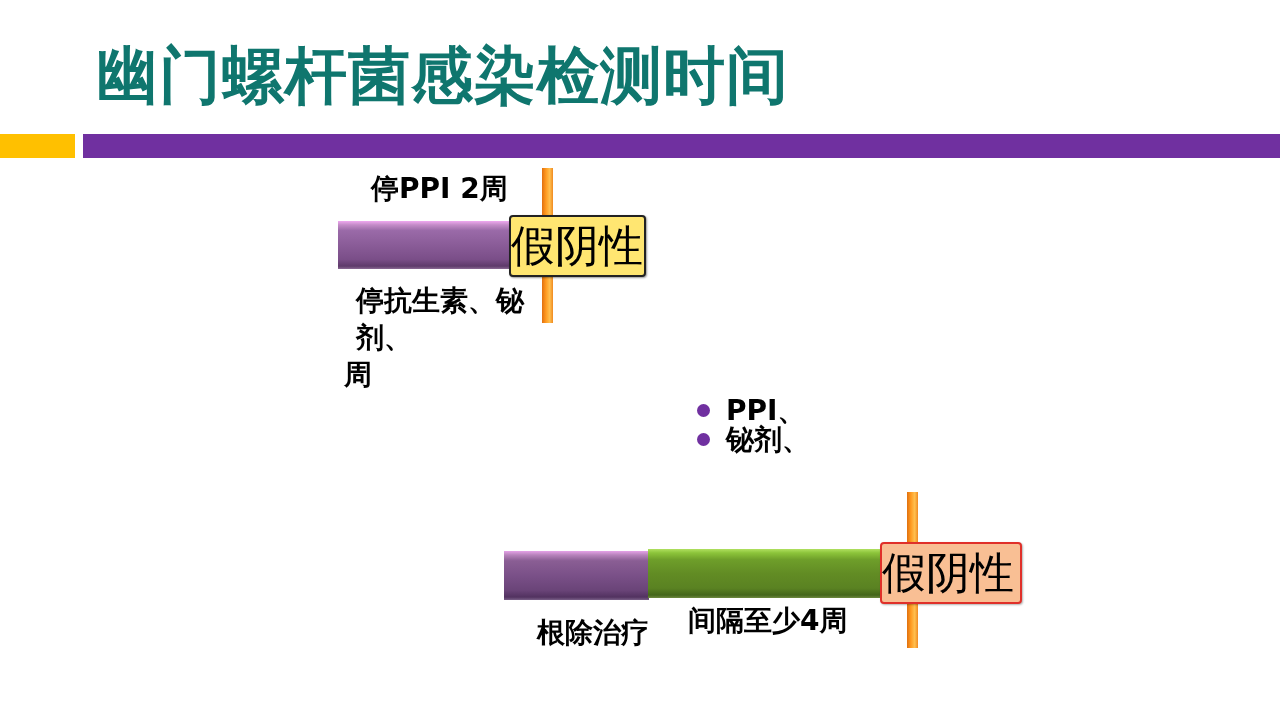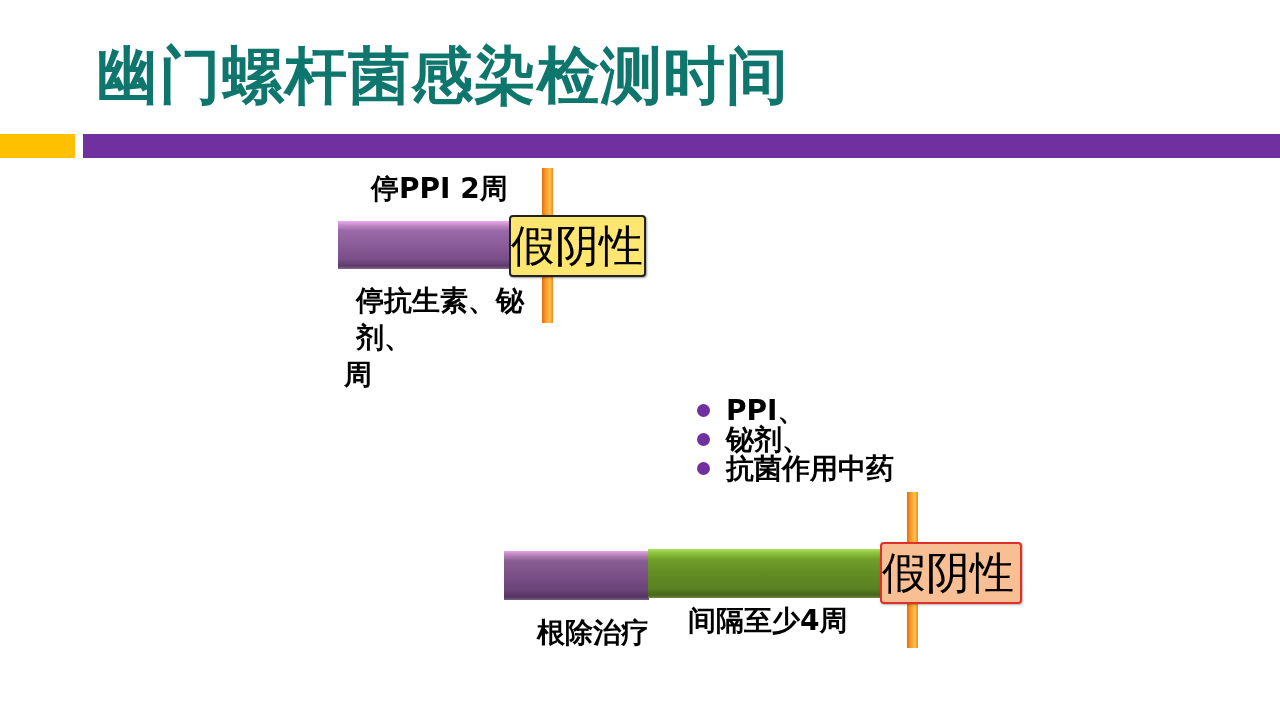--- a/index.html
+++ b/index.html
@@ -67,24 +67,20 @@
 <div>
   <ul class="abs bullets" style="left:697px; top:396px;">
     <li>
         <span class="dot"></span>
         <span>PPI、</span>
       </li>
     <li>
         <span class="dot"></span>
         <span>铋剂、</span>
       </li>
-    <li>
-        <span class="dot"></span>
-        <span>抗菌作用中药</span>
-      </li>
   </ul>
 
   <div class="abs bar-purple2" style="left:504px; top:551px; width:145px; height:49px;"></div>
   <div class="abs bar-green" style="left:648px; top:549px; width:240px; height:49px;"></div>
   <div class="abs orange-line" style="left:907px; top:492px; height:156px;"></div>
   <div class="abs box box-pink" style="left:880px; top:542px; width:142px; height:62px;">
     <span>假阴性</span>
   </div>
 
   <div class="abs label" style="left:537px; top:614px;text-align:center;">根除治疗</div>

